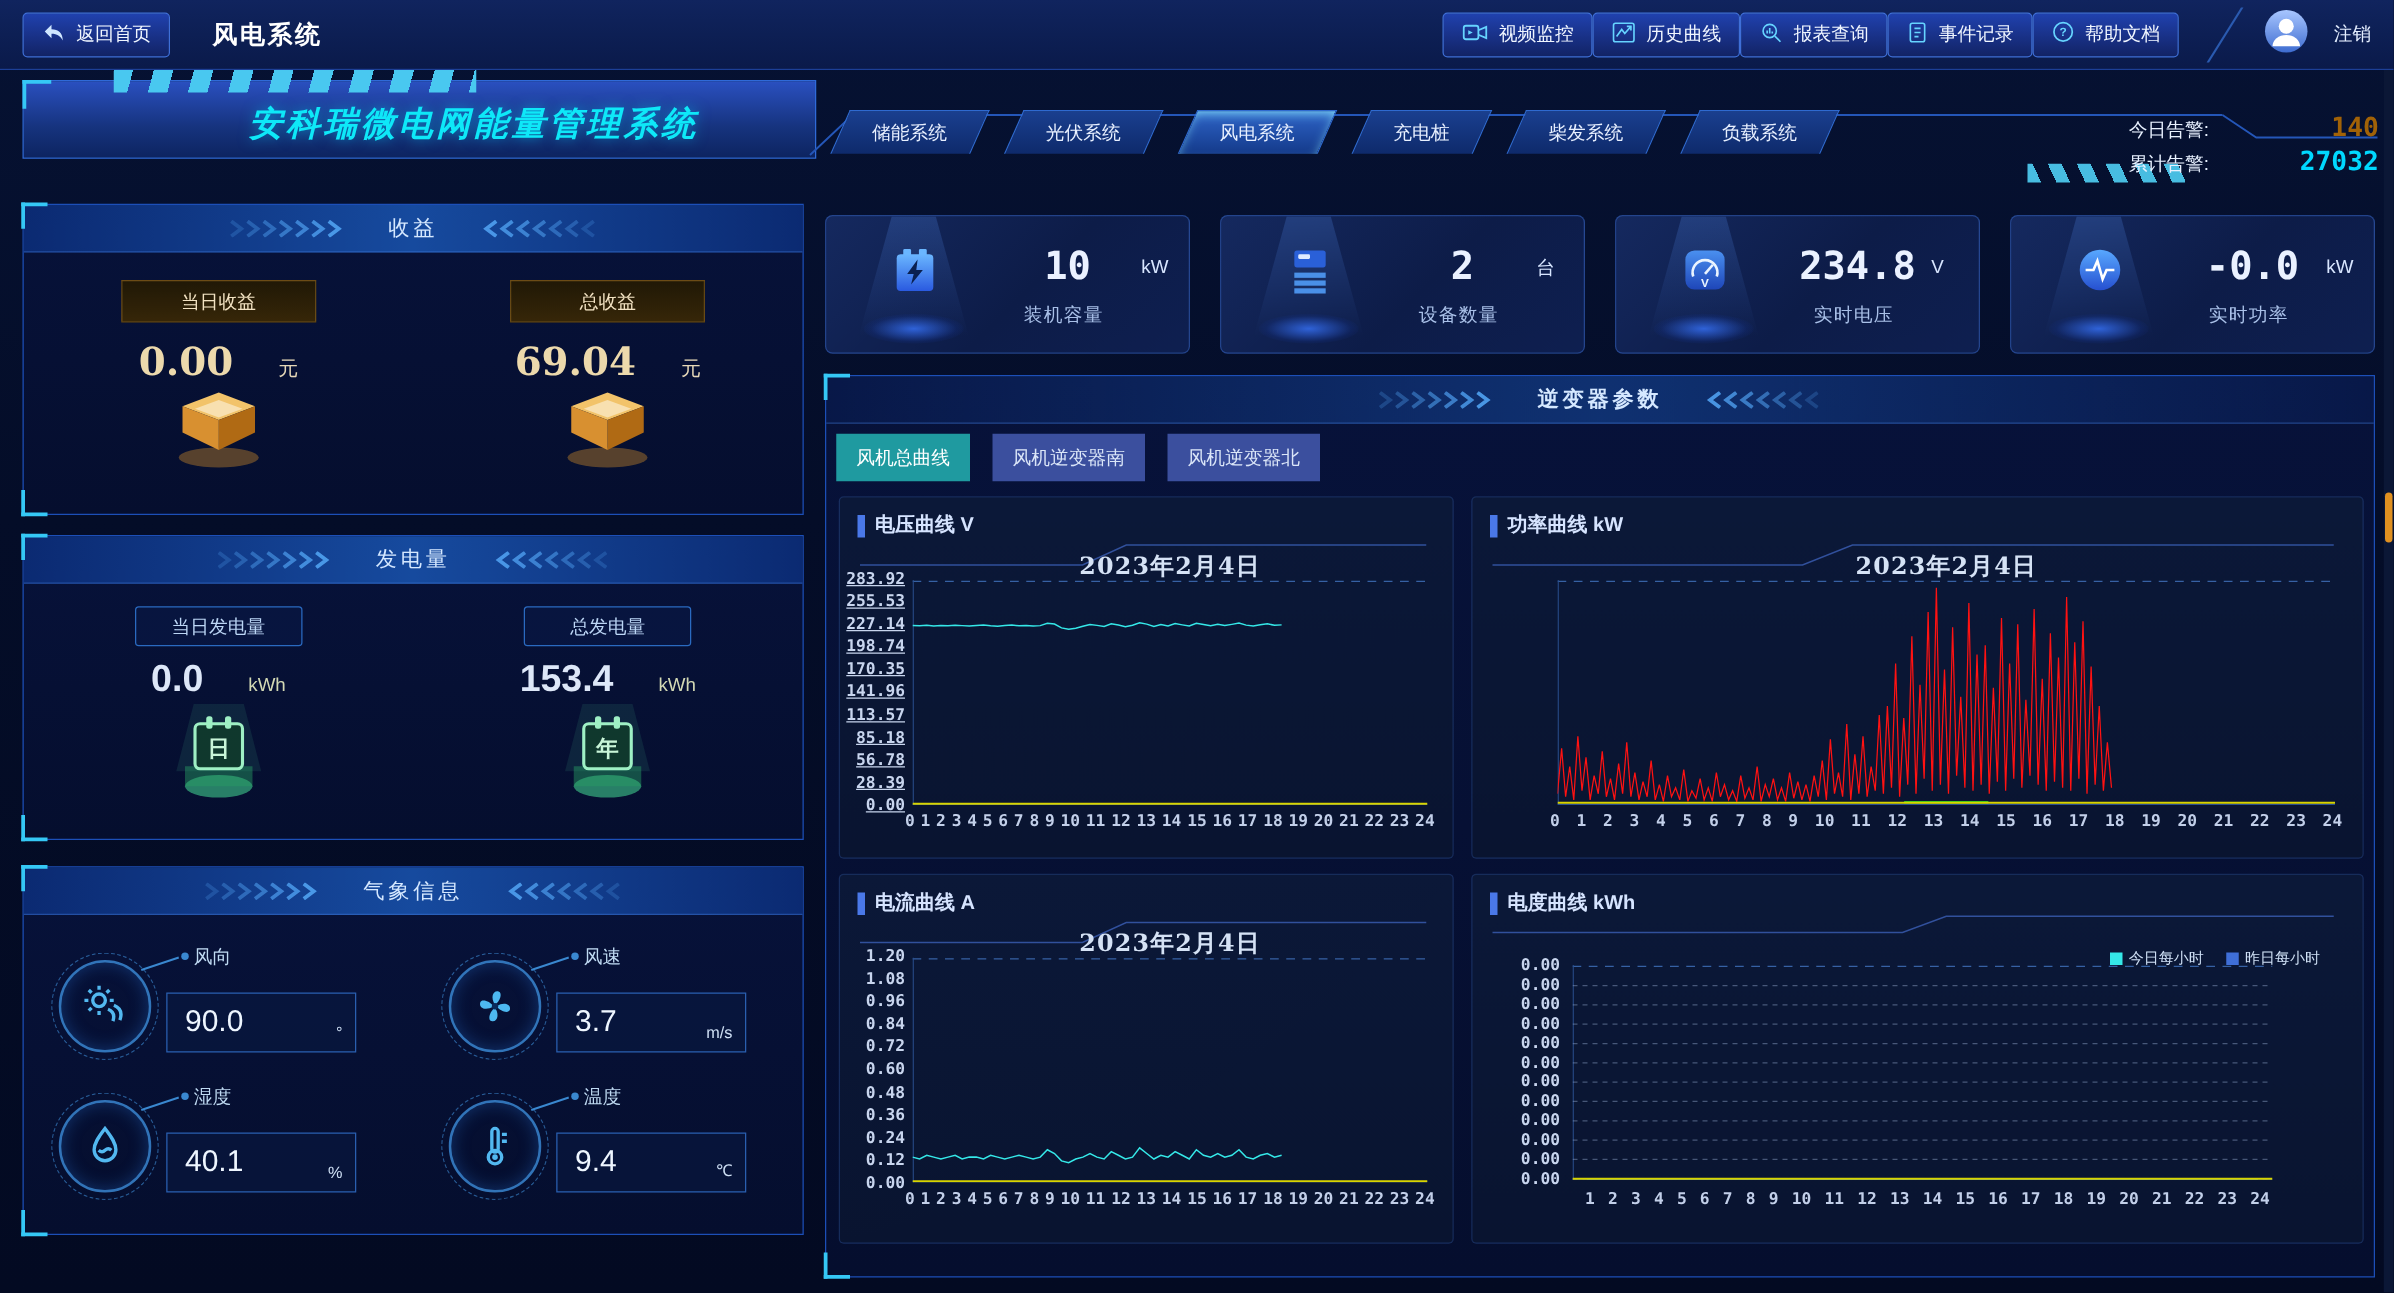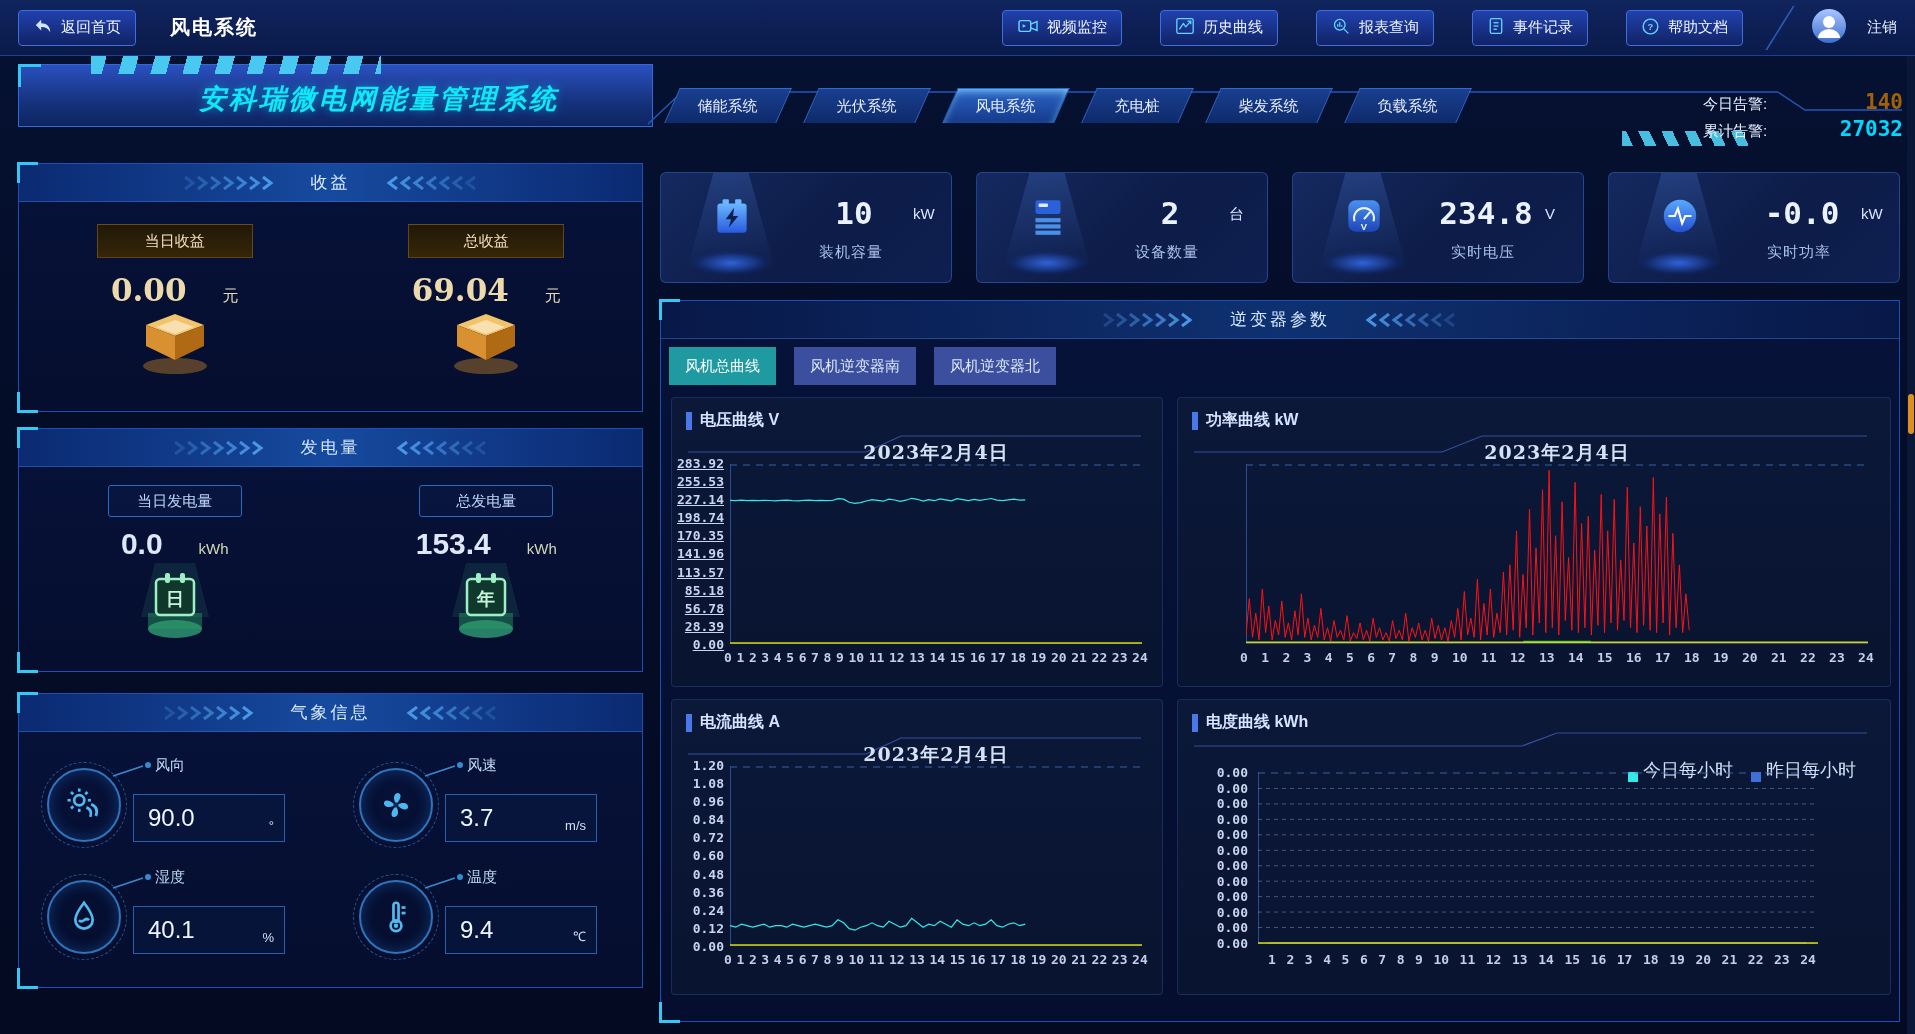--- a/index.html
+++ b/index.html
@@ -9,21 +9,21 @@
   
   .topbar{position:absolute;left:0;top:0;width:100%;height:56px;display:flex;align-items:center;
           padding:0 18px;box-sizing:border-box;
           background:linear-gradient(180deg,#10245e 0%,#0a1a4a 100%);
           border-bottom:1px solid #1c3f96;}
   .tbtn{height:34px;display:flex;align-items:center;gap:8px;padding:0 14px;cursor:pointer;
         background:linear-gradient(180deg,#2041ae 0%,#122365 100%);
         border:1px solid #3f6fd8;border-radius:4px;font-size:15px;color:#f0f6ff;white-space:nowrap;}
   .tbtn svg{flex:0 0 auto;}
   .page-title{font-size:20px;font-weight:bold;color:#ffffff;margin-left:34px;letter-spacing:2px;}
-  .tb-actions{margin-left:auto;display:flex;gap:38px;align-items:center;margin-right:26px;}
+  .tb-actions{margin-left:auto;display:flex;align-items:center;margin-right:26px;}
   .diag-sep{width:2px;height:44px;background:#2a5ab0;transform:skewX(-32deg);margin:0 30px 0 10px;}
   .user{display:flex;align-items:center;gap:10px;}
   .user-label{font-size:15px;color:#e4eeff;margin-left:10px;}
   
   .banner{position:absolute;left:18px;top:64px;width:635px;height:63px;
           background:linear-gradient(180deg,#2a50c0 0%,#16337e 60%,#0d2460 100%);
           border:1px solid #2f6ad8;box-sizing:border-box;}
   .banner::before{content:"";position:absolute;left:-1px;top:-1px;width:20px;height:20px;
           border-left:3px solid #35c8f5;border-top:3px solid #35c8f5;}
   .stripes{position:absolute;left:72px;top:-9px;width:290px;height:18px;
@@ -117,21 +117,21 @@
         font-size:19px;color:#d5e2f5;letter-spacing:1px;}
   .ylabels{position:absolute;display:flex;flex-direction:column;justify-content:space-between;
         align-items:flex-end;font-family:"DejaVu Sans Mono",monospace;font-weight:bold;
         font-size:13px;color:#c8d5ee;line-height:13px;}
   .xlabels{position:absolute;display:flex;justify-content:space-between;
         font-family:"DejaVu Sans Mono",monospace;font-weight:bold;font-size:13px;color:#c2cfe9;}
   .plot{position:absolute;}
   .etitle{position:absolute;text-align:center;font-family:"DejaVu Serif",serif;font-weight:bold;
         font-size:19px;color:#ffffff;letter-spacing:1px;white-space:nowrap;}
   .legend{position:absolute;display:flex;gap:18px;align-items:center;}
-  .lg-item{display:flex;align-items:flex-end;gap:5px;font-size:18px;color:#cfe0f5;}
+  .lg-item{display:flex;align-items:center;gap:5px;font-size:12px;color:#cfe0f5;}
   .lg-sq{width:10px;height:10px;display:inline-block;}
   
   .scroll-track{position:absolute;right:0;top:56px;width:8px;height:978px;background:#0b1736;}
   .scroll-thumb{position:absolute;right:1px;top:338px;width:6px;height:40px;border-radius:3px;background:#e09020;}
   svg text{font-family:"Liberation Sans",sans-serif;}
 </style>
 </head>
 <body>
 
 <header class="topbar">
@@ -582,21 +582,21 @@
         <polyline points="11,22 17,22 20,15 24,29 27,22 33,22" fill="none" stroke="#ffffff" stroke-width="2"></polyline>
         </svg>
     </span>
     <span class="snum">-0.0</span>
     <span class="sunit">kW</span>
     <span class="slabel">实时功率</span>
   </div>
 </div>
 
 <section class="panel" style="left:660px;top:300px;width:1240px;height:722px;">
-  <div class="phead" style="background:linear-gradient(90deg,rgba(11,42,114,.25) 0%,rgba(22,74,158,.55) 50%,rgba(11,42,114,.25) 100%);">
+  <div class="phead" style="background:linear-gradient(90deg,rgba(11,42,114,.25) 0%,rgba(22,74,158,.55) 50%,rgba(11,42,114,.25) 100%);font-weight:bold;">
     <span class="chev chev-r">
         <svg width="96" height="14" viewBox="0 0 96 14">
           <polyline points="4,1 12,7 4,13" fill="none" stroke="#4fa0f0" stroke-width="3" opacity="0.25"></polyline>
           <polyline points="17,1 25,7 17,13" fill="none" stroke="#4fa0f0" stroke-width="3" opacity="0.36"></polyline>
           <polyline points="30,1 38,7 30,13" fill="none" stroke="#4fa0f0" stroke-width="3" opacity="0.47"></polyline>
           <polyline points="43,1 51,7 43,13" fill="none" stroke="#4fa0f0" stroke-width="3" opacity="0.58"></polyline>
           <polyline points="56,1 64,7 56,13" fill="none" stroke="#4fa0f0" stroke-width="3" opacity="0.69"></polyline>
           <polyline points="69,1 77,7 69,13" fill="none" stroke="#4fa0f0" stroke-width="3" opacity="0.80"></polyline>
           <polyline points="82,1 90,7 82,13" fill="none" stroke="#4fa0f0" stroke-width="3" opacity="0.91"></polyline>
         </svg>

